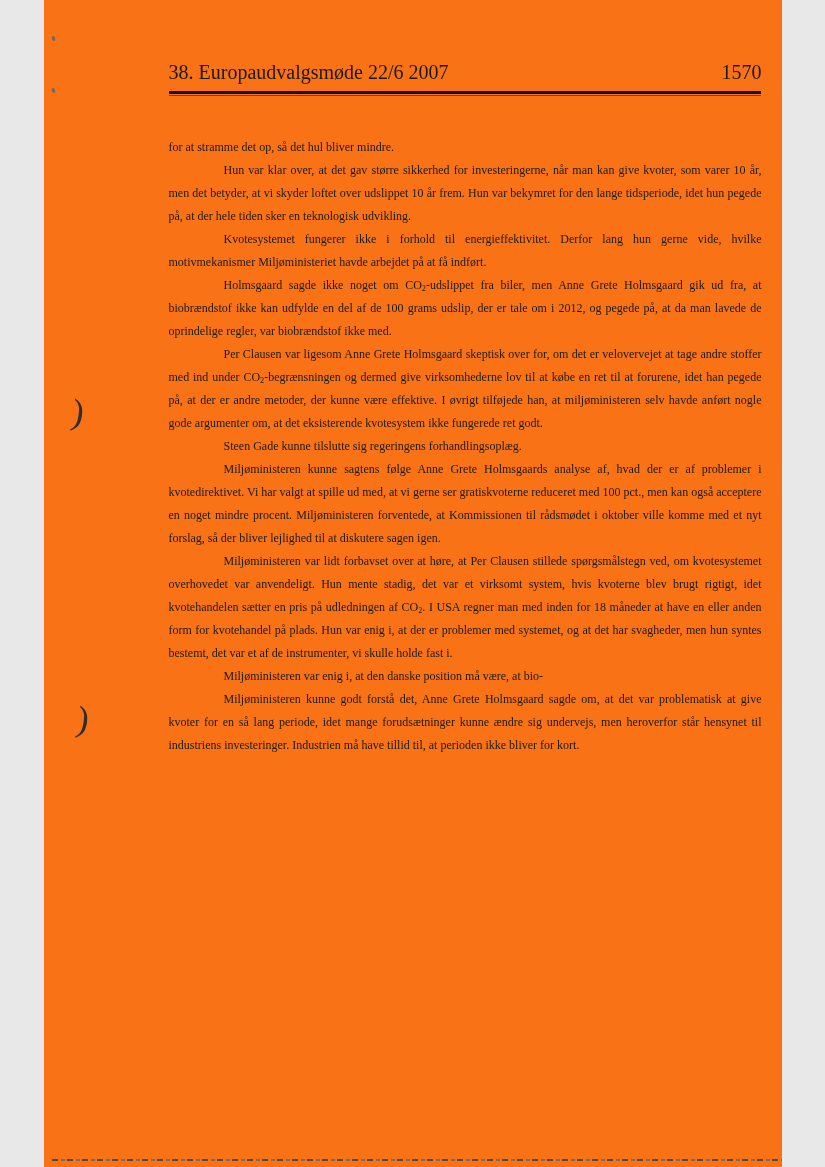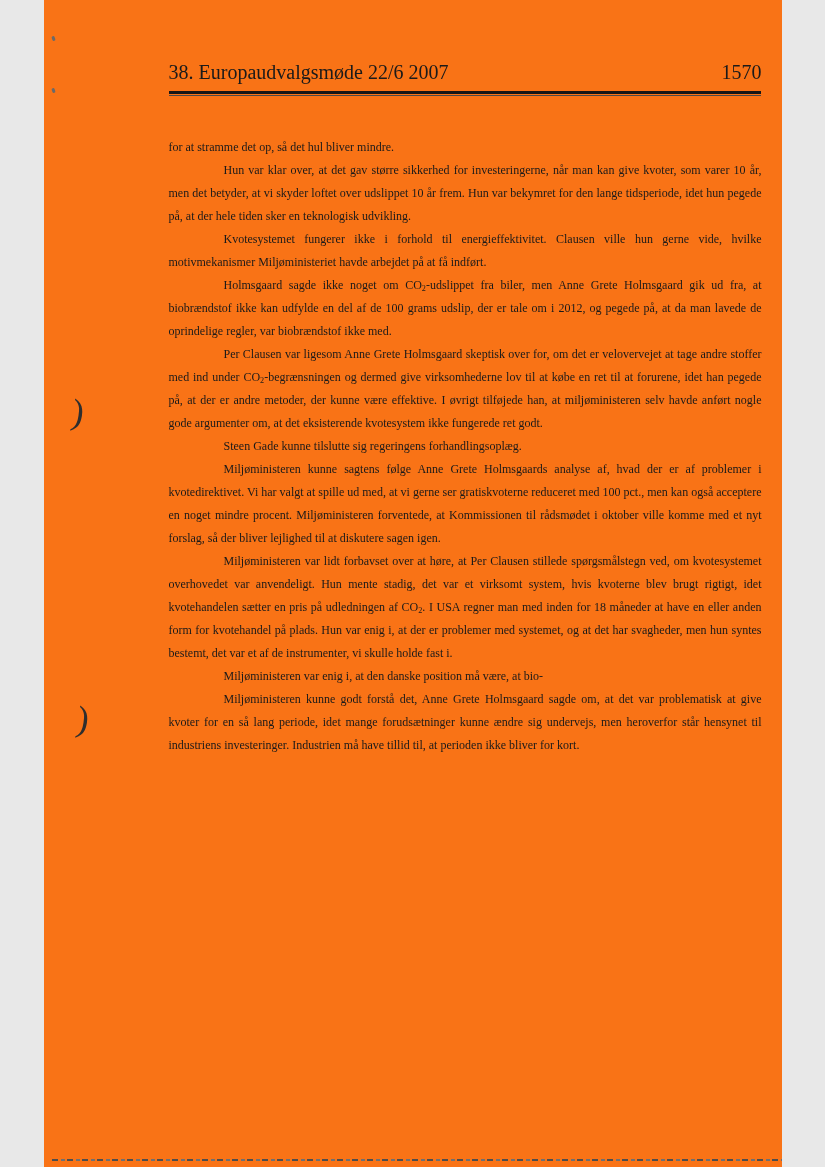--- a/index.html
+++ b/index.html
@@ -93,21 +93,21 @@
   <div class="header">
     <span>38. Europaudvalgsmøde 22/6 2007</span>
     <span>1570</span>
   </div>
 
   <div class="header-rule"></div>
 
   <div class="doc-body">
       <p class="para"><span>for at stramme det op, så det hul bliver mindre.</span></p>
       <p class="para indent"><span>Hun var klar over, at det gav større sikkerhed for investeringerne, når man kan give kvoter, som varer 10 år, men det betyder, at vi skyder loftet over udslippet 10 år frem. Hun var bekymret for den lange tidsperiode, idet hun pegede på, at der hele tiden sker en teknologisk udvikling.</span></p>
-      <p class="para indent"><span>Kvotesystemet fungerer ikke i forhold til energieffektivitet. Clausen ville hun gerne vide, hvilke motivmekanismer Miljøministeriet havde arbejdet på at få indført.</span></p>
+      <p class="para indent"><span>Kvotesystemet fungerer ikke i forhold til energieffektivitet. Derfor lang hun gerne vide, hvilke motivmekanismer Miljøministeriet havde arbejdet på at få indført.</span></p>
       <p class="para indent"><span>Holmsgaard sagde ikke noget om CO</span><sub class="co2">2</sub><span>-udslippet fra biler, men Anne Grete Holmsgaard gik ud fra, at biobrændstof ikke kan udfylde en del af de 100 grams udslip, der er tale om i 2012, og pegede på, at da man lavede de oprindelige regler, var biobrændstof ikke med.</span></p>
       <p class="para indent"><span class="bold">Per Clausen</span><span> var ligesom Anne Grete Holmsgaard skeptisk over for, om det er velovervejet at tage andre stoffer med ind under CO</span><sub class="co2">2</sub><span>-begrænsningen og dermed give virksomhederne lov til at købe en ret til at forurene, idet han pegede på, at der er andre metoder, der kunne være effektive. I øvrigt tilføjede han, at miljøministeren selv havde anført nogle gode argumenter om, at det eksisterende kvotesystem ikke fungerede ret godt.</span></p>
       <p class="para indent"><span class="bold">Steen Gade</span><span> kunne tilslutte sig regeringens forhandlingsoplæg.</span></p>
       <p class="para indent"><span class="bold">Miljøministeren</span><span> kunne sagtens følge Anne Grete Holmsgaards analyse af, hvad der er af problemer i kvotedirektivet. Vi har valgt at spille ud med, at vi gerne ser gratiskvoterne reduceret med 100 pct., men kan også acceptere en noget mindre procent. Miljøministeren forventede, at Kommissionen til rådsmødet i oktober ville komme med et nyt forslag, så der bliver lejlighed til at diskutere sagen igen.</span></p>
       <p class="para indent"><span>Miljøministeren var lidt forbavset over at høre, at Per Clausen stillede spørgsmålstegn ved, om kvotesystemet overhovedet var anvendeligt. Hun mente stadig, det var et virksomt system, hvis kvoterne blev brugt rigtigt, idet kvotehandelen sætter en pris på udledningen af CO</span><sub class="co2">2</sub><span>. I USA regner man med inden for 18 måneder at have en eller anden form for kvotehandel på plads. Hun var enig i, at der er problemer med systemet, og at det har svagheder, men hun syntes bestemt, det var et af de instrumenter, vi skulle holde fast i.</span></p>
       <p class="para indent"><span>Miljøministeren var enig i, at den danske position må være, at bio-</span></p>
       <p class="para indent"><span>Miljøministeren kunne godt forstå det, Anne Grete Holmsgaard sagde om, at det var problematisk at give kvoter for en så lang periode, idet mange forudsætninger kunne ændre sig undervejs, men heroverfor står hensynet til industriens investeringer. Industrien må have tillid til, at perioden ikke bliver for kort.</span></p>
     </div>
 
   <div>

